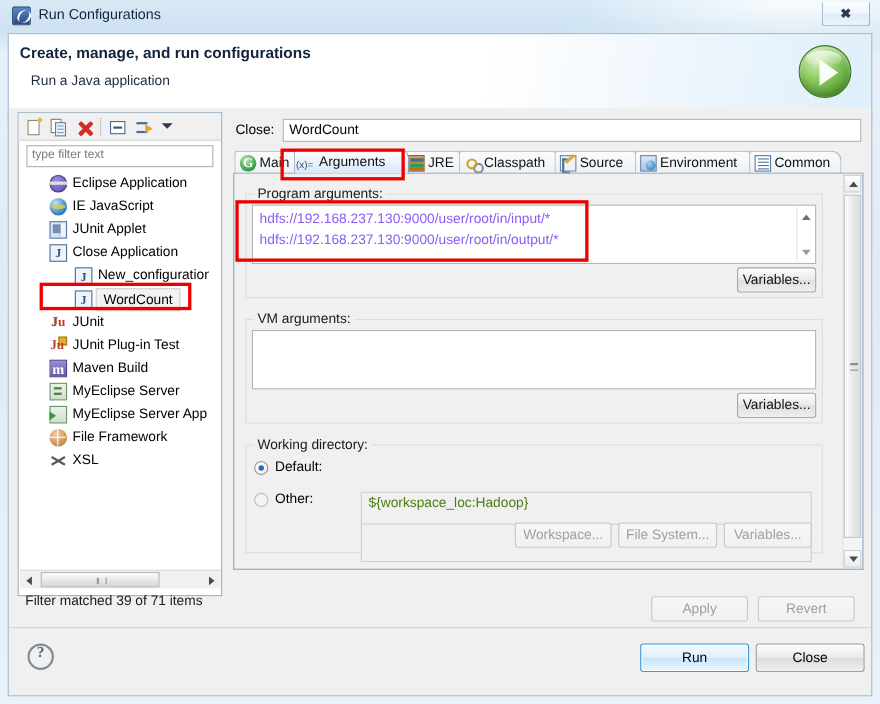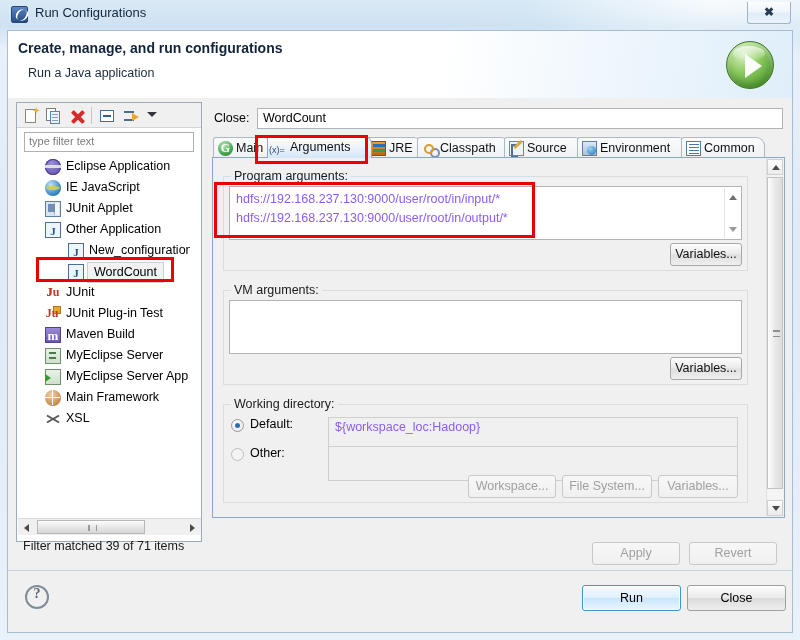--- a/index.html
+++ b/index.html
@@ -337,21 +337,21 @@
 
   .radio { position:absolute; width:13px; height:13px; border-radius:50%;
     background: radial-gradient(circle at 40% 35%, #ffffff, #e8e8e8);
     border:1px solid #9a9a9a; cursor:pointer; }
   .radio.on::after{content:"";position:absolute;left:3px;top:3px;width:5px;height:5px;border-radius:50%;
     background:#2b6cb0;}
   .radio.off { border-color:#bdbdbd; background:#f4f4f4; }
   .rlabel { position:absolute; font-size:12.5px; cursor:pointer; }
   .rfield {
     position:absolute; height:35px; background:#f0f0f0; border:1px solid #cfcfcf;
-    font-size:12.5px; color:#8b5cf6; padding:2px 0 0 6px; cursor:text;
+    font-size:12.5px; color:#4d7c0f; padding:2px 0 0 6px; cursor:text;margin-top:30px;
   }
 
   
   #page-vscroll {
     position:absolute; right:1px; top:1px; width:17px; bottom:1px;
     background:#f4f4f4; border-left:1px solid #e0e0e0;
   }
   #page-vscroll .up,#page-vscroll .dn{position:absolute;left:0;width:16px;height:16px;
     background:linear-gradient(180deg,#fdfdfd,#ebebeb);border:1px solid #cfcfcf;cursor:pointer;}
   #page-vscroll .up{top:0;} #page-vscroll .dn{bottom:0;}
@@ -462,21 +462,21 @@
           <div class="tree-row lvl1">
             <div class="ticon ic-ie"></div>
             <div class="tlabel">IE JavaScript</div>
           </div>
           <div class="tree-row lvl1">
             <div class="ticon ic-applet"></div>
             <div class="tlabel">JUnit Applet</div>
           </div>
           <div class="tree-row lvl1">
             <div class="ticon ic-java"></div>
-            <div class="tlabel">Other Application</div>
+            <div class="tlabel">Close Application</div>
           </div>
           <div class="tree-row lvl2">
             <div class="ticon ic-java"></div>
             <div class="tlabel">New_configuration</div>
           </div>
           <div class="tree-row lvl2">
             <div class="ticon ic-java"></div>
             <div class="tlabel" style="background: rgb(242, 242, 242); border: 1px solid rgb(207, 207, 207); padding: 0px 6px; line-height: 19px; top: 1px; left: 69px;">WordCount</div>
           </div>
           <div class="tree-row lvl1">
@@ -494,21 +494,21 @@
           <div class="tree-row lvl1">
             <div class="ticon ic-server"></div>
             <div class="tlabel">MyEclipse Server</div>
           </div>
           <div class="tree-row lvl1">
             <div class="ticon ic-serverapp"></div>
             <div class="tlabel">MyEclipse Server App</div>
           </div>
           <div class="tree-row lvl1">
             <div class="ticon ic-osgi"></div>
-            <div class="tlabel">Main Framework</div>
+            <div class="tlabel">File Framework</div>
           </div>
           <div class="tree-row lvl1">
             <div class="ticon ic-xsl"></div>
             <div class="tlabel">XSL</div>
           </div>
         </div>
 
       <div id="tree-hscroll">
         <div class="arr-l"></div>
         <div class="thumb"></div>

